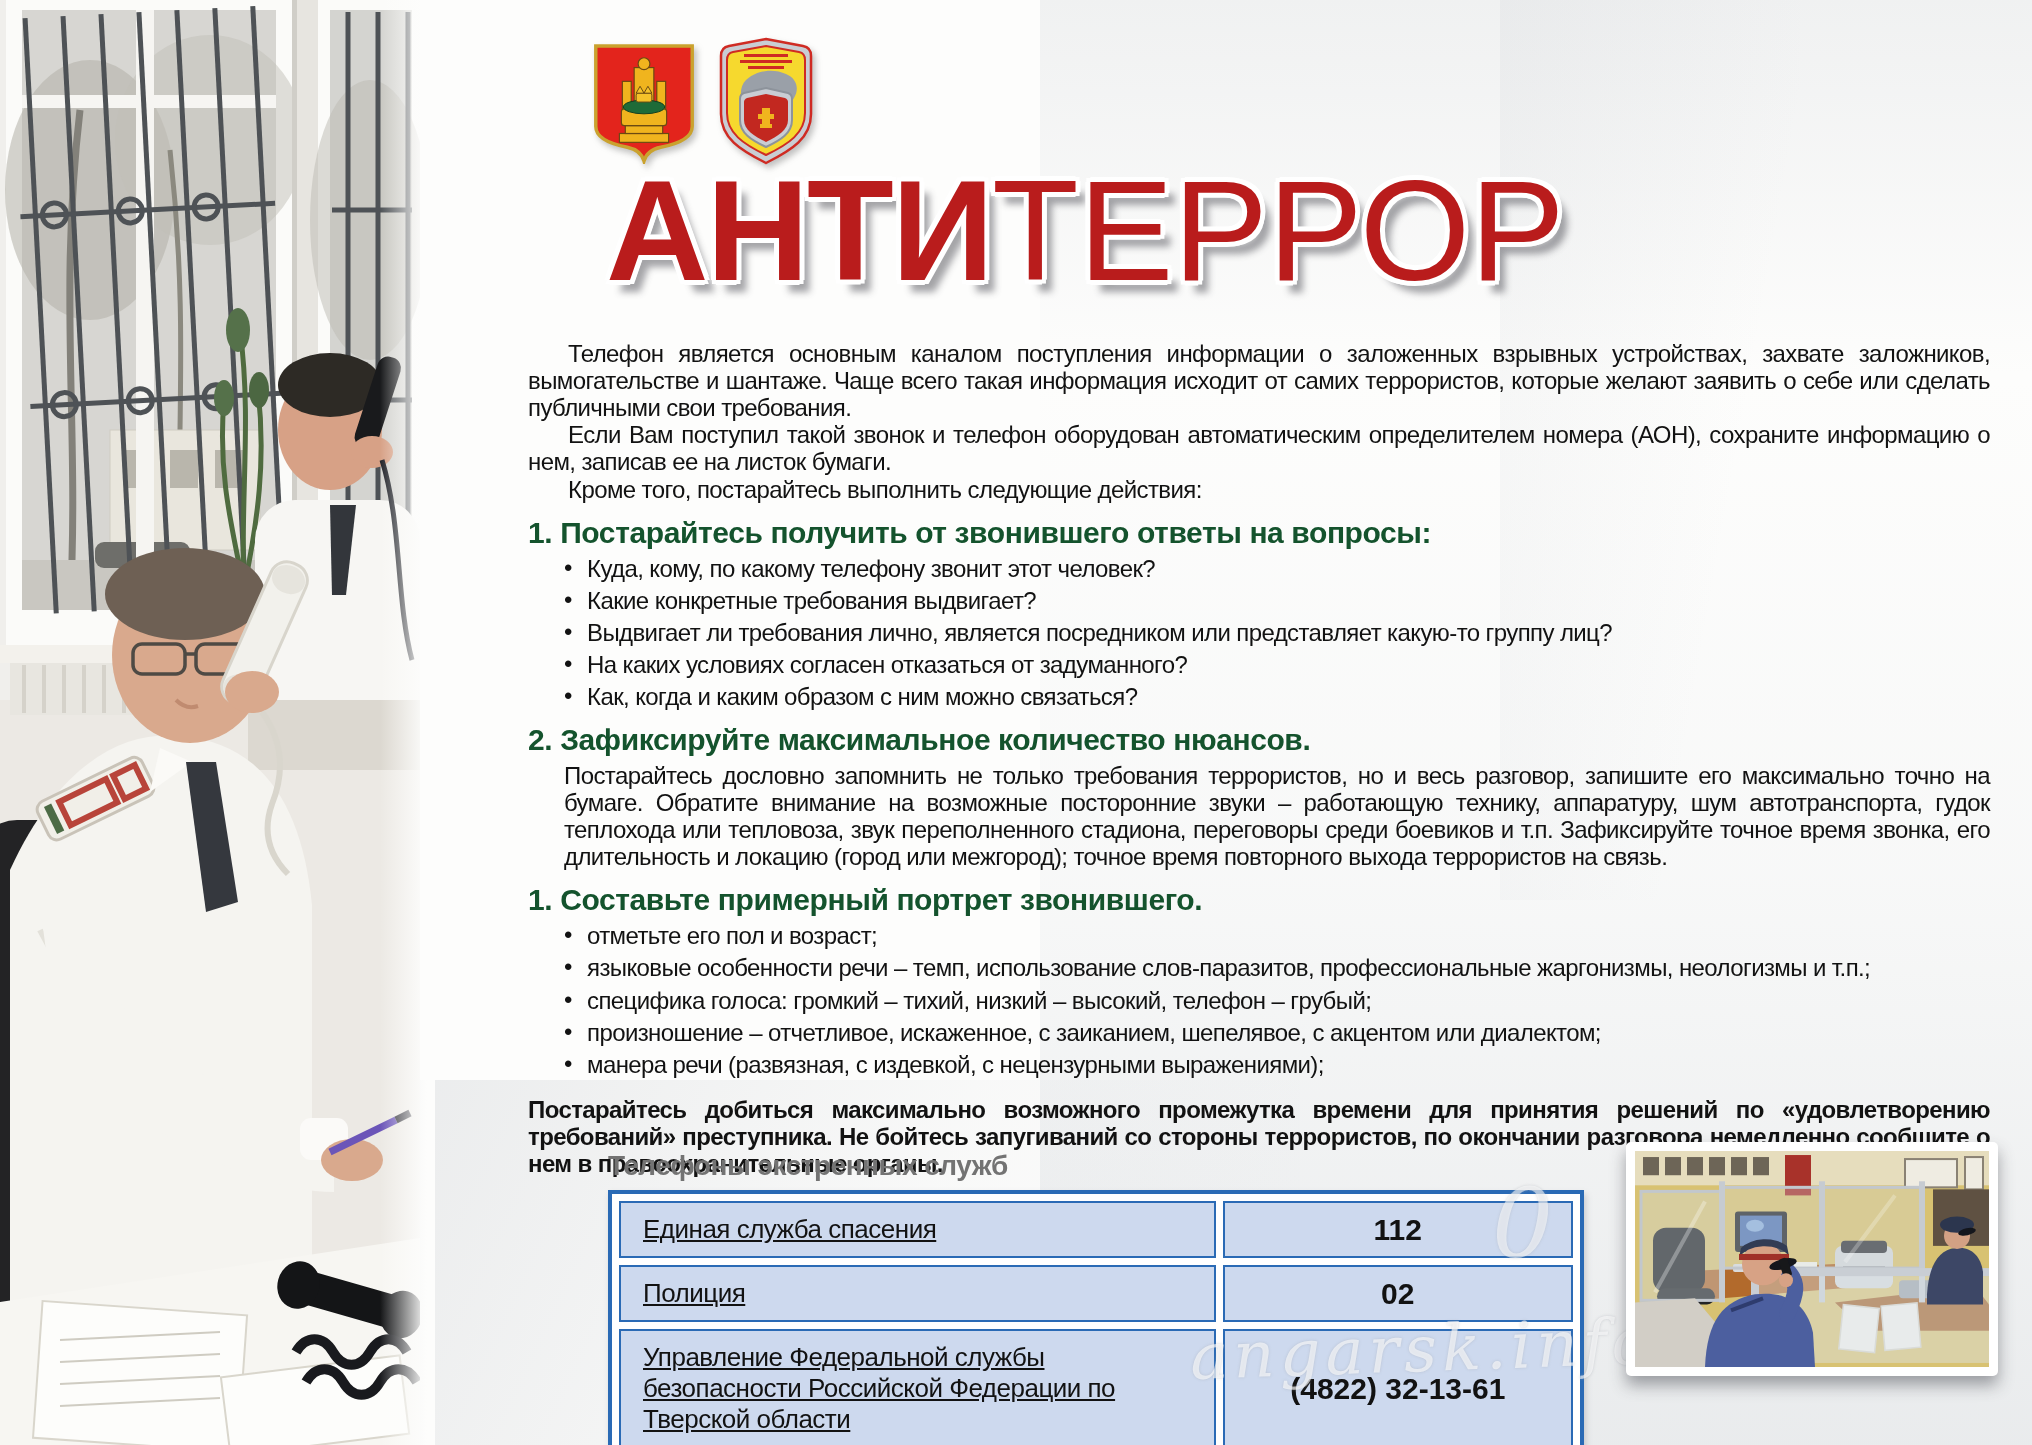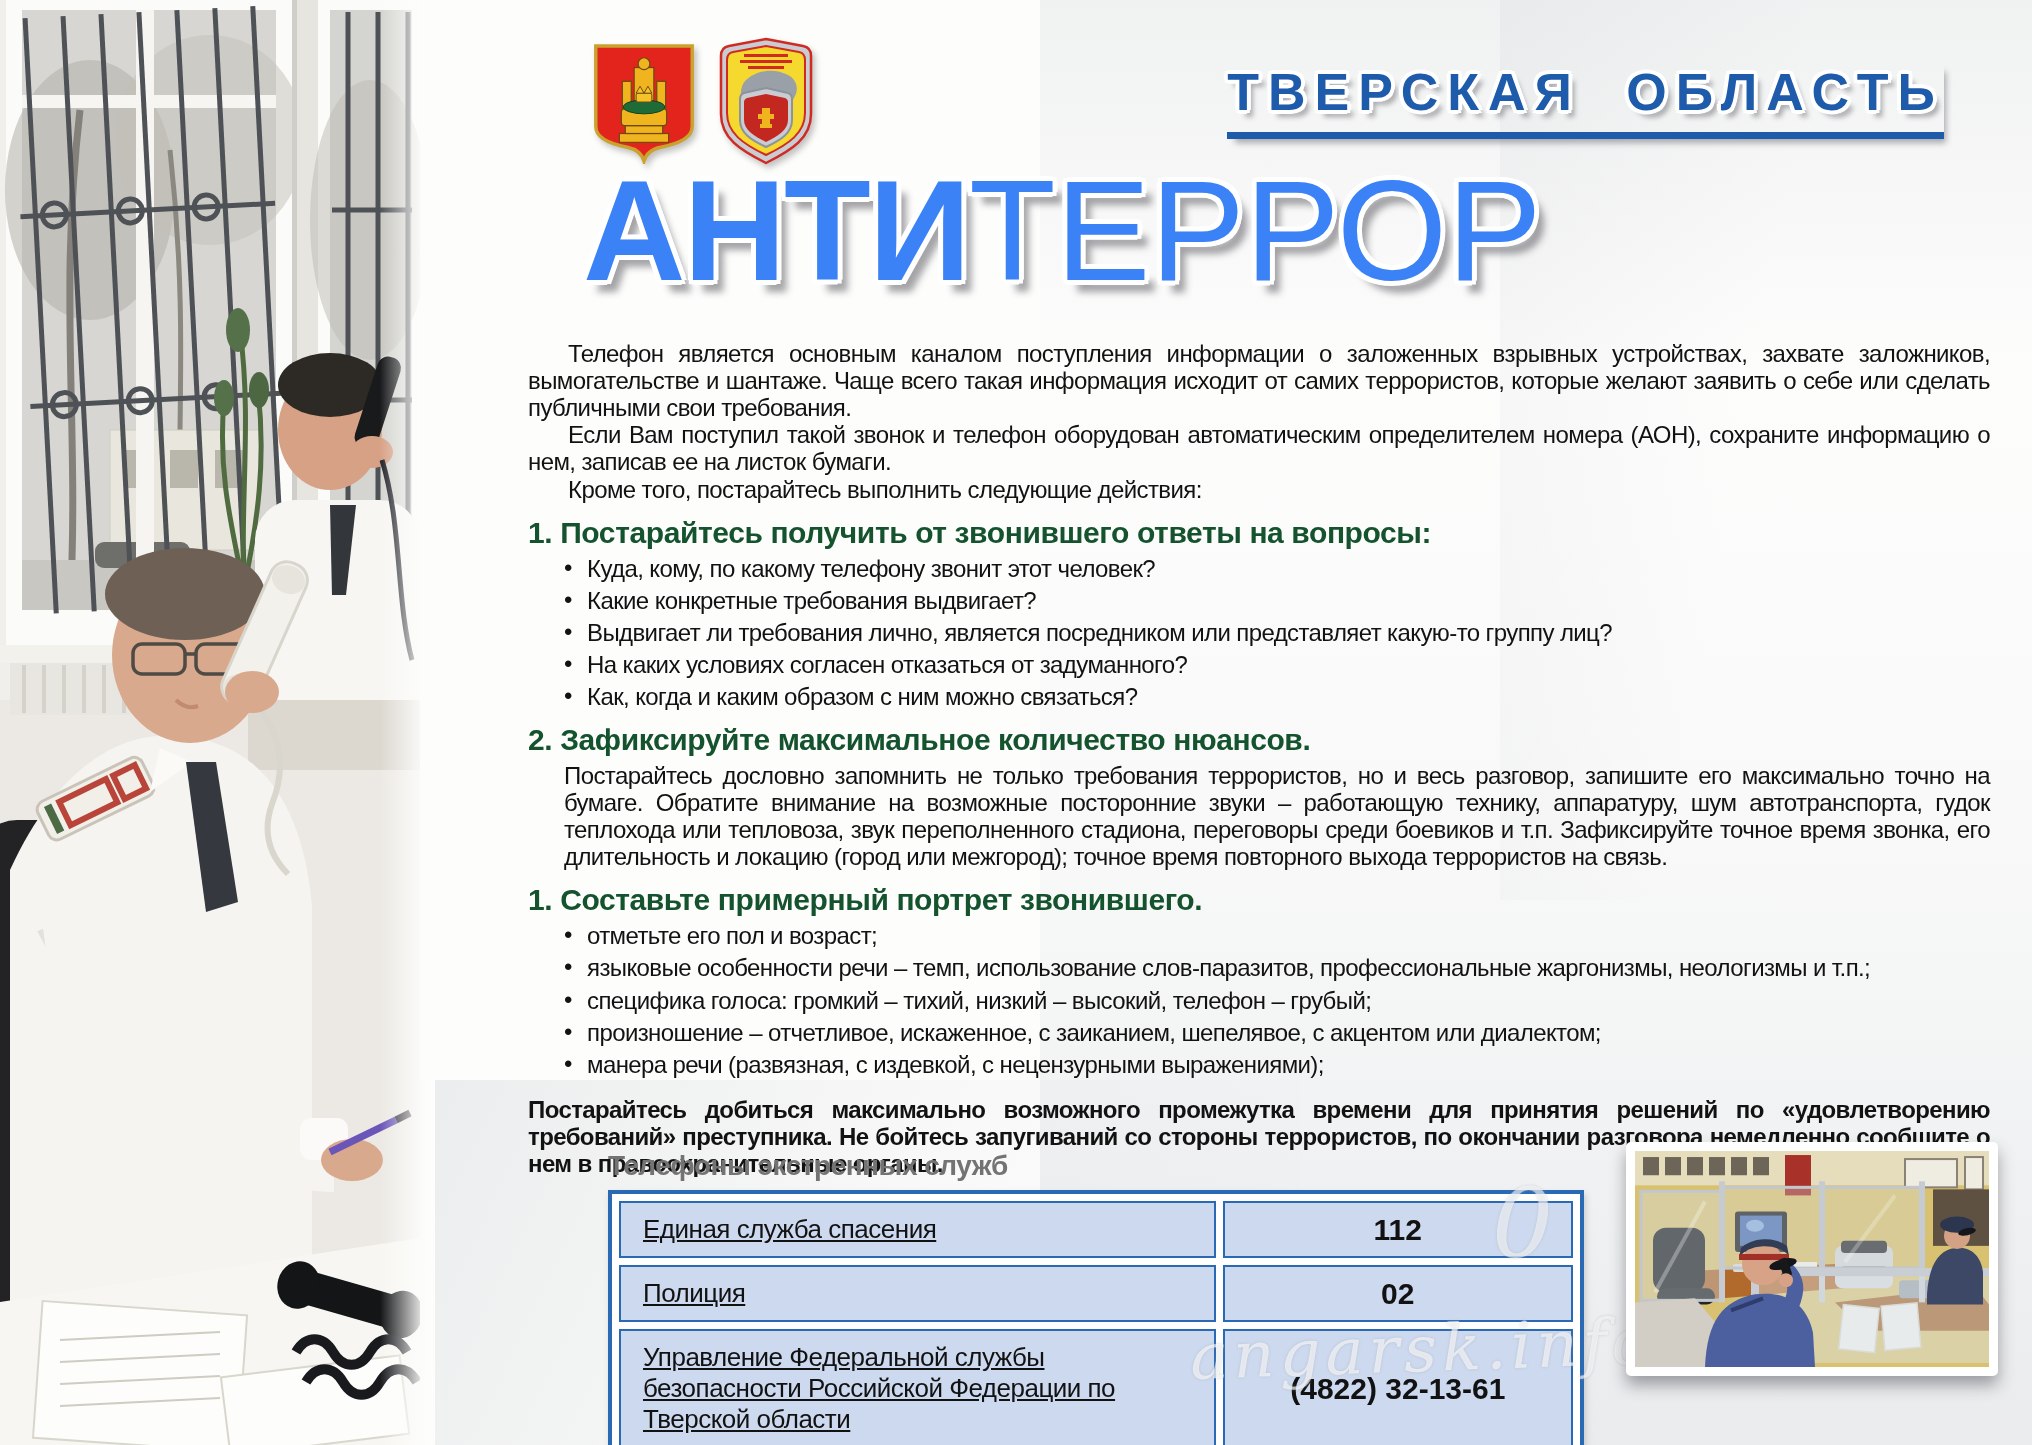--- a/index.html
+++ b/index.html
@@ -46,22 +46,22 @@
     padding-bottom:10px; border-bottom:7px solid #1e5bab;
     text-shadow:
       -3px -3px 0 #fff, 3px -3px 0 #fff, -3px 3px 0 #fff, 3px 3px 0 #fff,
       0 -4px 0 #fff, 0 4px 0 #fff, -4px 0 0 #fff, 4px 0 0 #fff,
       6px 7px 5px rgba(60,60,70,0.40);
     box-shadow: 5px 7px 6px -3px rgba(60,60,70,0.40);
   }
 
   
   .main-title {
-    position:absolute; left:583px; top:160px; line-height:1;
-    font-size:142px; font-weight:bold; color:#3b82f6;
+    position:absolute; left:606px; top:160px; line-height:1;
+    font-size:142px; font-weight:bold; color:#b91c1c;
     letter-spacing:-2px; white-space:nowrap;
     text-shadow:
       -4px -4px 0 #fff, 4px -4px 0 #fff, -4px 4px 0 #fff, 4px 4px 0 #fff,
       0 -5px 0 #fff, 0 5px 0 #fff, -5px 0 0 #fff, 5px 0 0 #fff,
       10px 12px 7px rgba(55,55,65,0.45);
   }
   .main-title .light { font-weight:400; letter-spacing:0; }
 
   
   .content {
@@ -314,21 +314,20 @@
       <path d="M50,52 L72,57 C75,58 76,60 76,63 V84 C76,97 65,104 50,111 C35,104 24,97 24,84 V63 C24,60 25,58 28,57 Z" fill="#c9cdd3" stroke="#8d939b" stroke-width="2"></path>
       <path d="M50,58 L69,62 C71,63 72,64 72,66 V84 C72,94 62,100 50,106 C38,100 28,94 28,84 V66 C28,64 29,63 31,62 Z" fill="#c22820"></path>
       <g fill="#f0b41e">
         <rect x="44" y="88" width="12" height="4"></rect>
         <rect x="46" y="72" width="8" height="16"></rect>
         <rect x="42" y="78" width="16" height="5"></rect>
       </g>
     </svg>
   </div>
 
-  <div class="region-title">ТВЕРСКАЯ ОБЛАСТЬ</div>
 
   <div class="main-title"><span>АНТИ</span><span class="light">ТЕРРОР</span></div>
 
   <div class="content">
     <p class="intro">Телефон является основным каналом поступления информации о заложенных взрывных устройствах, захвате заложников, вымогательстве и шантаже. Чаще всего такая информация исходит от самих террористов, которые желают заявить о себе или сделать публичными свои требования.</p>
     <p class="intro">Если Вам поступил такой звонок и телефон оборудован автоматическим определителем номера (АОН), сохраните информацию о нем, записав ее на листок бумаги.</p>
     <p class="intro">Кроме того, постарайтесь выполнить следующие действия:</p>
 
     <div class="sec-heading">1. Постарайтесь получить от звонившего ответы на вопросы:</div>
     <ul class="bullets">

